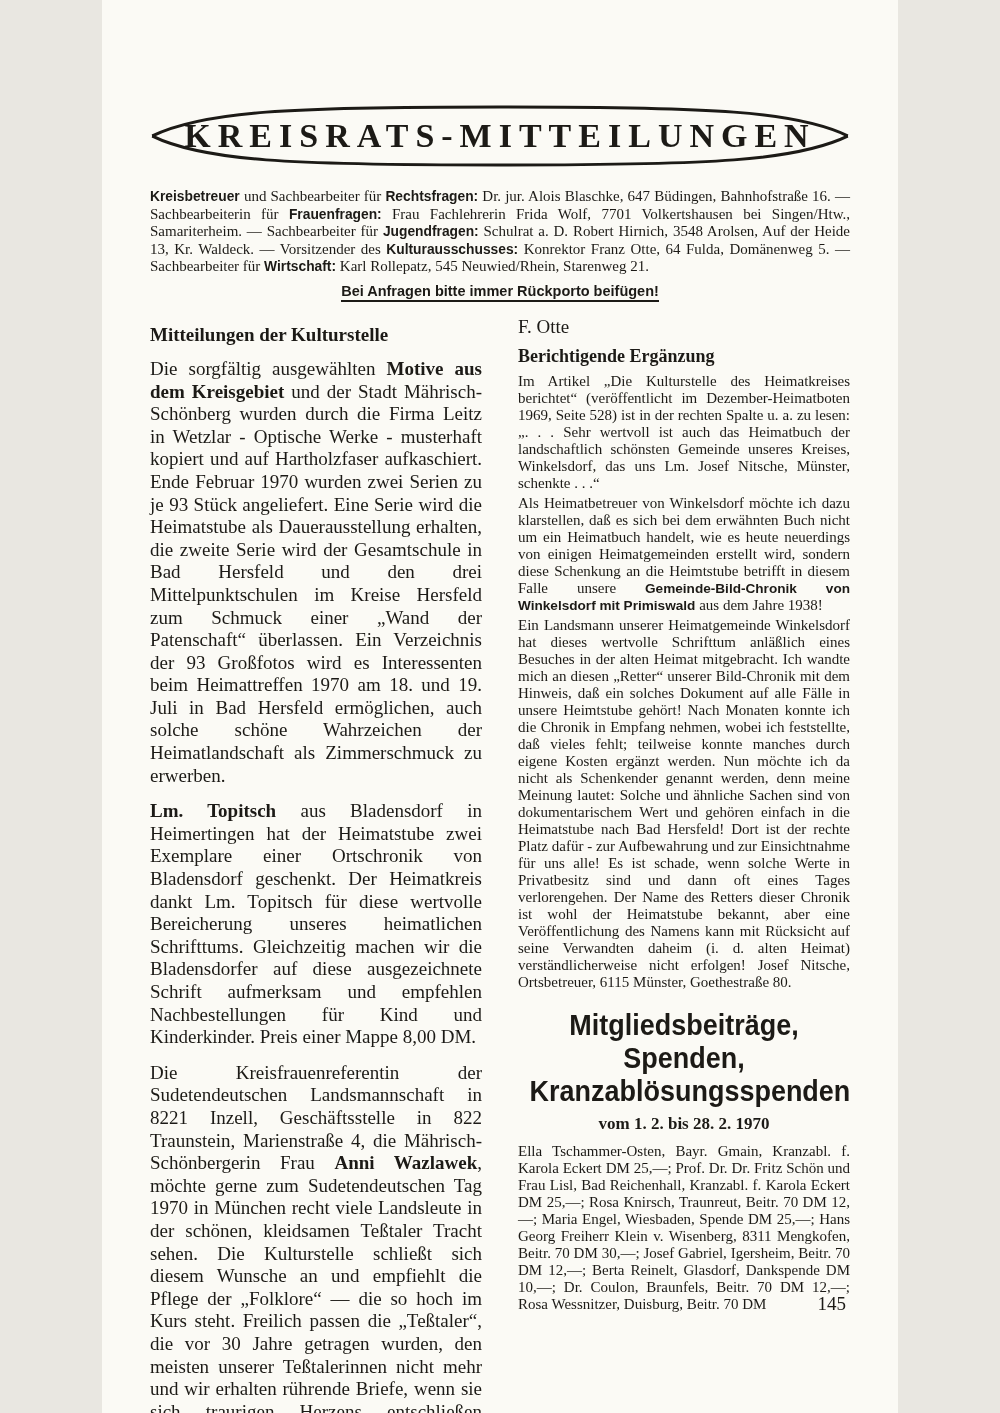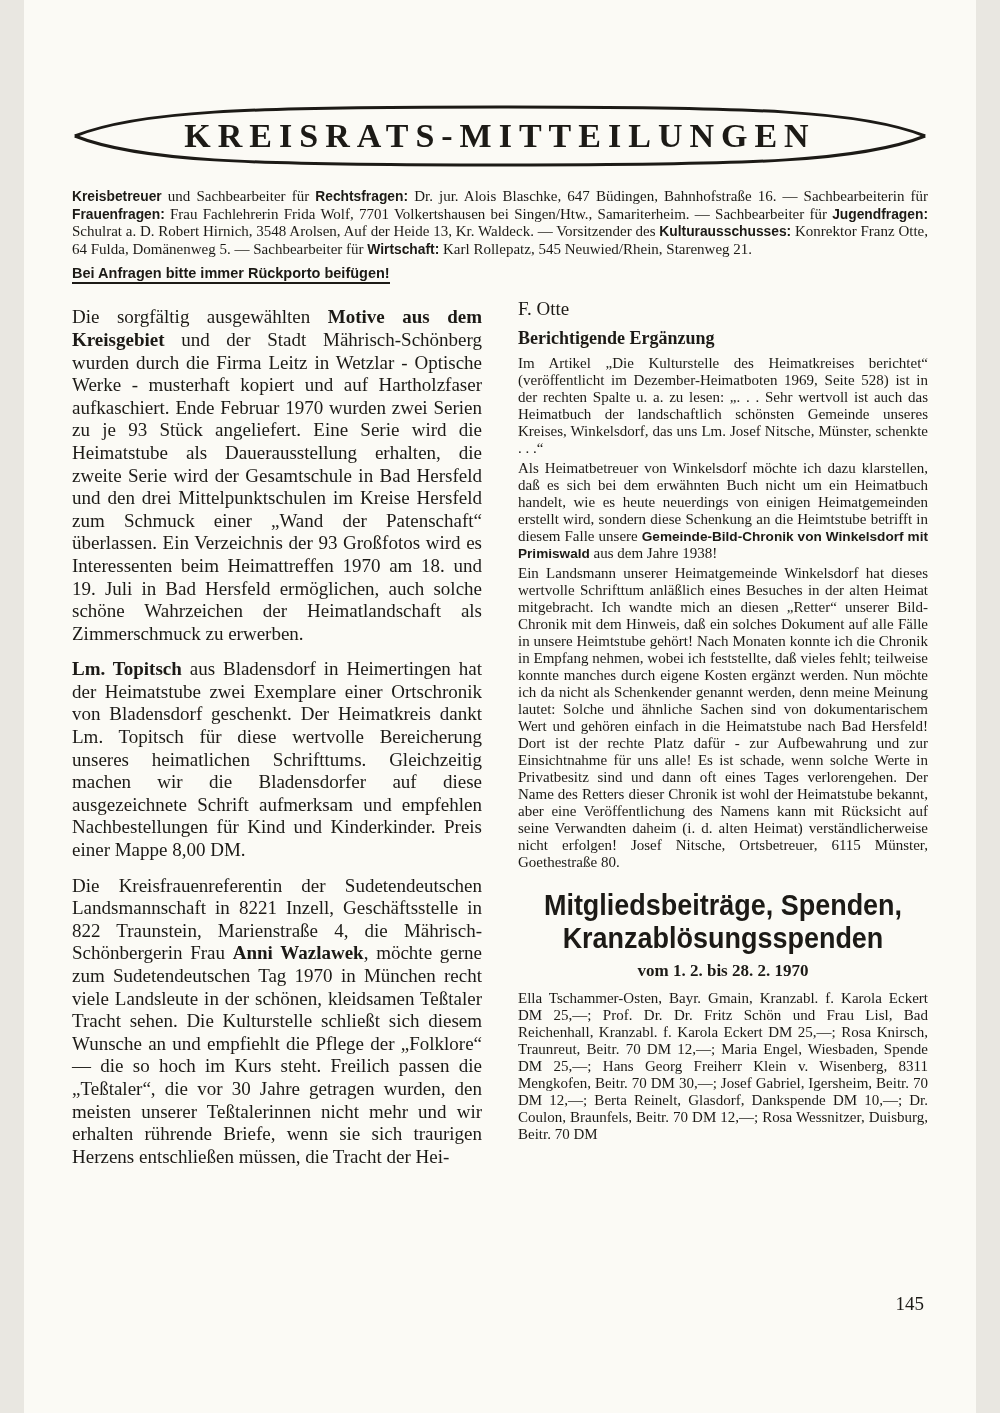--- a/index.html
+++ b/index.html
@@ -1,19 +1,19 @@
 <!DOCTYPE html>
 <html><head>
 <meta charset="utf-8">
 <style>
   html, body { margin: 0; padding: 0; }
   body { background: #e9e7e1; }
   .sheet {
     position: relative;
-    width: 952px;
+    width: 796px;
     height: 1413px;
     margin: 0 auto;
     background: #fbfaf5;
     color: #1c1a16;
     font-family: "Liberation Serif", serif;
     overflow: hidden;
   }
 
   
   .masthead {
@@ -44,21 +44,21 @@
     line-height: 17.6px;
     text-align: justify;
   }
   .officials .seg-b {
     font-family: "Liberation Sans", sans-serif;
     font-weight: 700;
     font-size: 13.8px;
   }
   .notice-row {
     margin: 6px 48px 0;
-    text-align: left;
+    text-align: center;
   }
   .notice {
     font-family: "Liberation Sans", sans-serif;
     font-weight: 700;
     font-size: 14.5px;
     border-bottom: 2px solid #1c1a16;
     padding-bottom: 1px;
   }
 
   
@@ -142,20 +142,21 @@
 
   <p class="officials"><span class="seg-b">Kreisbetreuer</span><span> und Sachbearbeiter für </span><span class="seg-b">Rechtsfragen:</span><span> Dr. jur. Alois Blaschke, 647 Büdingen, Bahnhofstraße 16. — Sachbearbeiterin für </span><span class="seg-b">Frauenfragen:</span><span> Frau Fachlehrerin Frida Wolf, 7701 Volkertshausen bei Singen/Htw., Samariterheim. — Sachbearbeiter für </span><span class="seg-b">Jugendfragen:</span><span> Schulrat a. D. Robert Hirnich, 3548 Arolsen, Auf der Heide 13, Kr. Waldeck. — Vorsitzender des </span><span class="seg-b">Kulturausschusses:</span><span> Konrektor Franz Otte, 64 Fulda, Domänenweg 5. — Sachbearbeiter für </span><span class="seg-b">Wirtschaft:</span><span> Karl Rollepatz, 545 Neuwied/Rhein, Starenweg 21.</span></p>
 
   <div class="notice-row">
     <span class="notice">Bei Anfragen bitte immer Rückporto beifügen!</span>
   </div>
 
   <div class="columns">
 
     <div class="col">
+      <h2 class="col-heading">Mitteilungen der Kulturstelle</h2>
       <p class="body-para"><span>Die sorgfältig ausgewählten </span><span class="seg-b">Motive aus dem Kreisgebiet</span><span> und der Stadt Mährisch-Schönberg wurden durch die Firma Leitz in Wetzlar - Optische Werke - musterhaft kopiert und auf Hartholzfaser aufkaschiert. Ende Februar 1970 wurden zwei Serien zu je 93 Stück angeliefert. Eine Serie wird die Heimatstube als Dauerausstellung erhalten, die zweite Serie wird der Gesamtschule in Bad Hersfeld und den drei Mittelpunktschulen im Kreise Hersfeld zum Schmuck einer „Wand der Patenschaft“ überlassen. Ein Verzeichnis der 93 Großfotos wird es Interessenten beim Heimattreffen 1970 am 18. und 19. Juli in Bad Hersfeld ermöglichen, auch solche schöne Wahrzeichen der Heimatlandschaft als Zimmerschmuck zu erwerben.</span></p>
       <p class="body-para"><span class="seg-b">Lm. Topitsch</span><span> aus Bladensdorf in Heimertingen hat der Heimatstube zwei Exemplare einer Ortschronik von Bladensdorf geschenkt. Der Heimatkreis dankt Lm. Topitsch für diese wertvolle Bereicherung unseres heimatlichen Schrifttums. Gleichzeitig machen wir die Bladensdorfer auf diese ausgezeichnete Schrift aufmerksam und empfehlen Nachbestellungen für Kind und Kinderkinder. Preis einer Mappe 8,00 DM.</span></p>
       <p class="body-para"><span>Die Kreisfrauenreferentin der Sudetendeutschen Landsmannschaft in 8221 Inzell, Geschäftsstelle in 822 Traunstein, Marienstraße 4, die Mährisch-Schönbergerin Frau </span><span class="seg-b">Anni Wazlawek</span><span>, möchte gerne zum Sudetendeutschen Tag 1970 in München recht viele Landsleute in der schönen, kleidsamen Teßtaler Tracht sehen. Die Kulturstelle schließt sich diesem Wunsche an und empfiehlt die Pflege der „Folklore“ — die so hoch im Kurs steht. Freilich passen die „Teßtaler“, die vor 30 Jahre getragen wurden, den meisten unserer Teßtalerinnen nicht mehr und wir erhalten rührende Briefe, wenn sie sich traurigen Herzens entschließen müssen, die Tracht der Hei-</span></p>
     </div>
 
     <div class="col">
       <p class="signature">F. Otte</p>
 
       <h2 class="col-heading heading-tight">Berichtigende Ergänzung</h2>
       <p class="small-para">Im Artikel „Die Kulturstelle des Heimatkreises berichtet“ (veröffentlicht im Dezember-Heimatboten 1969, Seite 528) ist in der rechten Spalte u. a. zu lesen: „. . . Sehr wertvoll ist auch das Heimatbuch der landschaftlich schönsten Gemeinde unseres Kreises, Winkelsdorf, das uns Lm. Josef Nitsche, Münster, schenkte . . .“</p>

